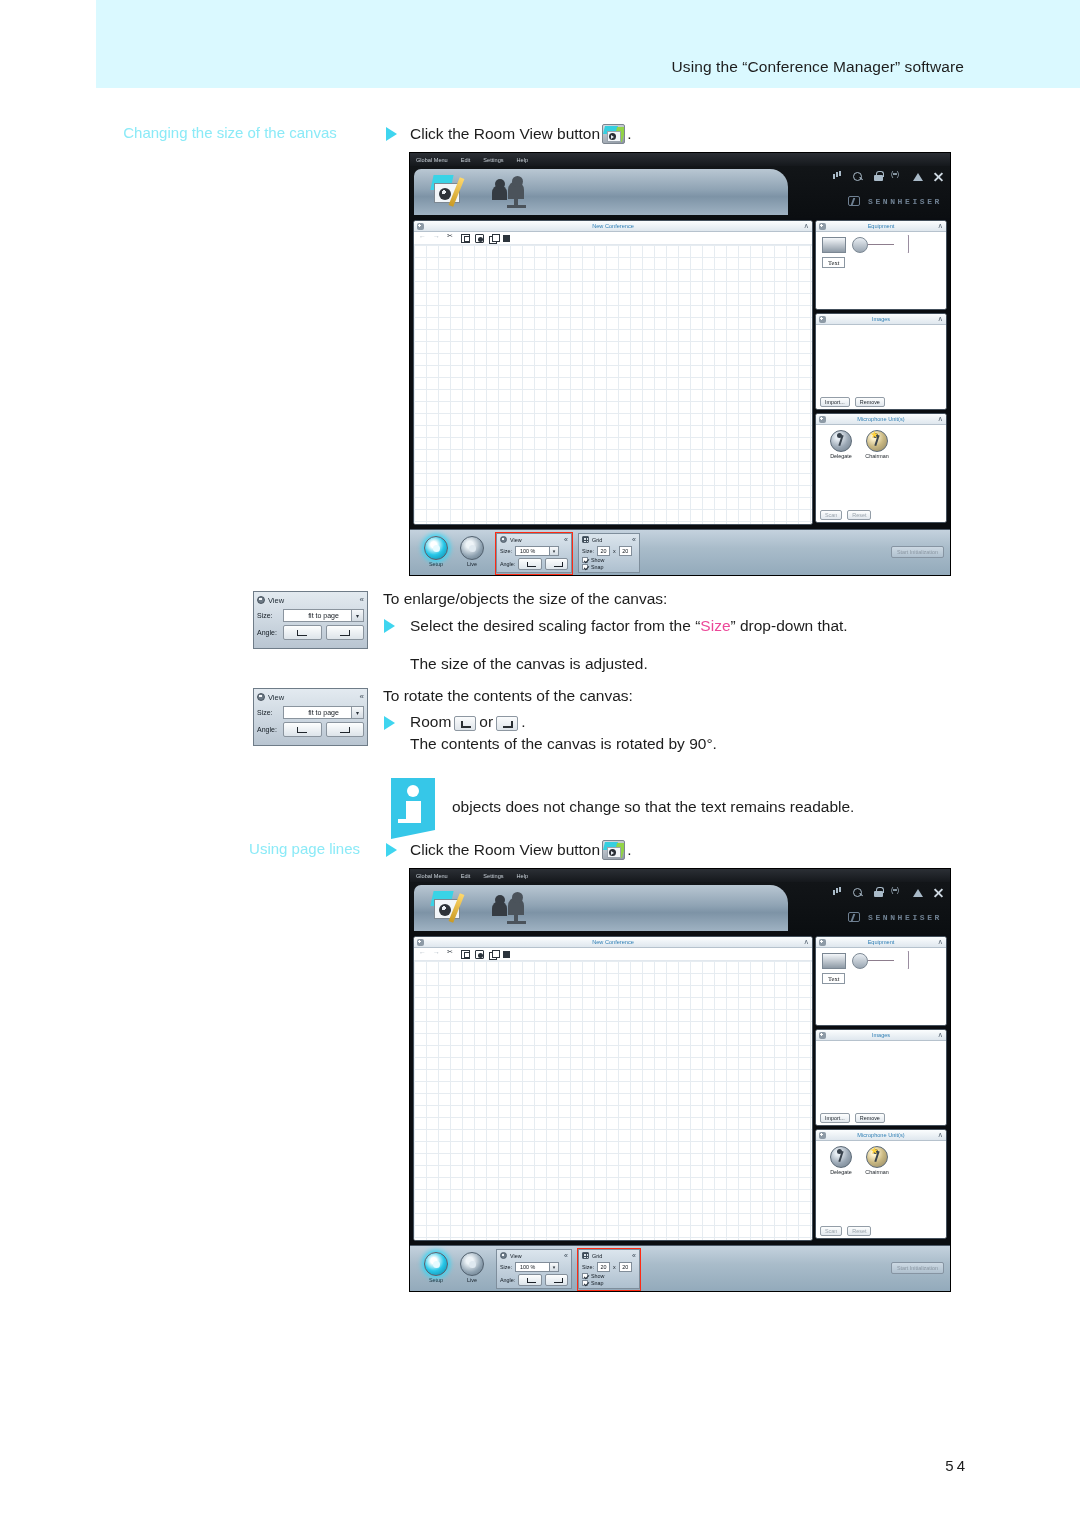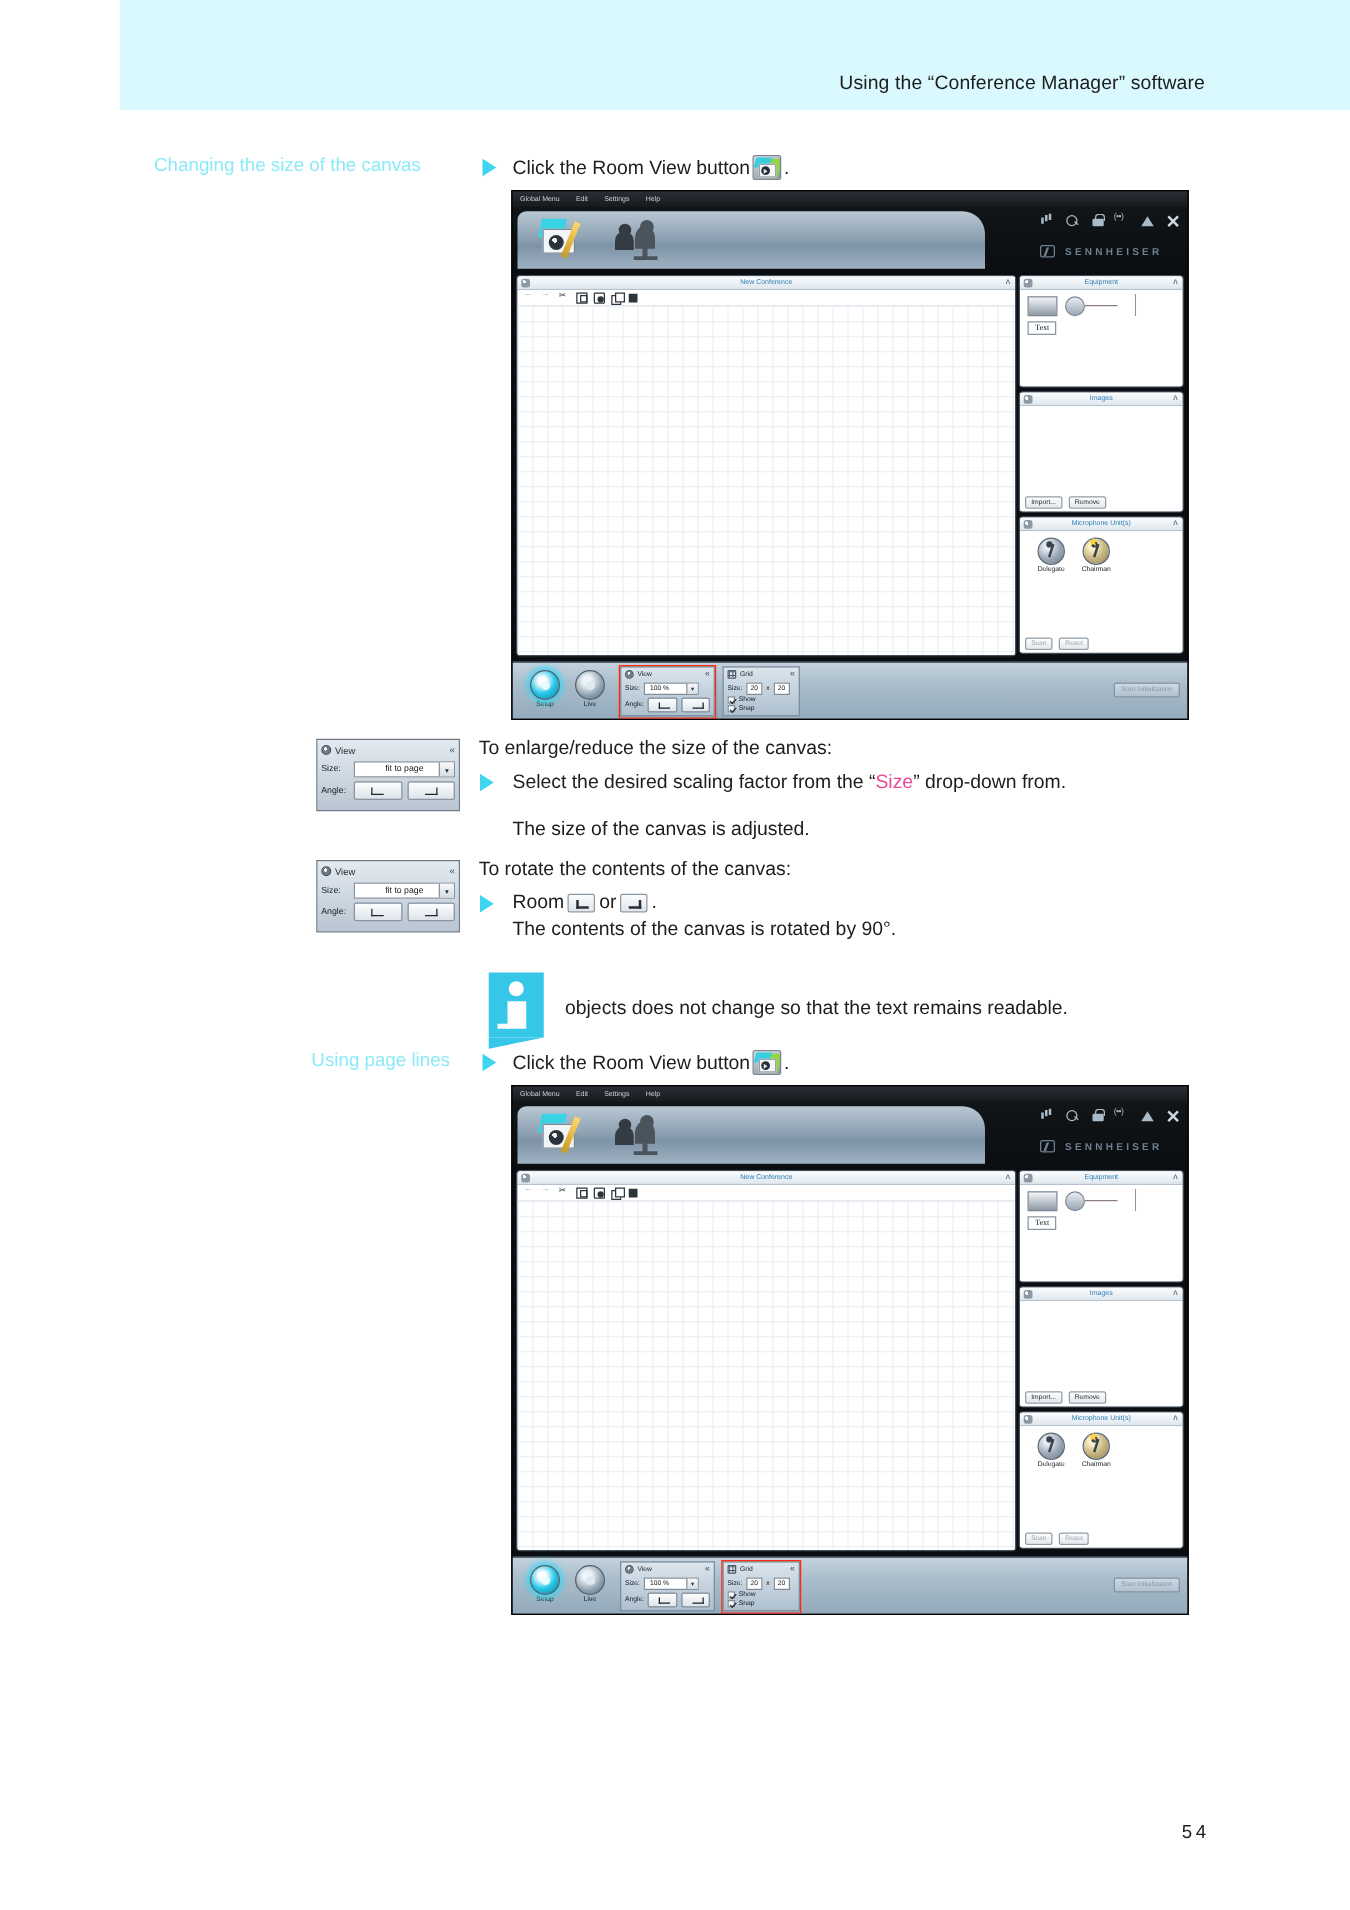--- a/index.html
+++ b/index.html
@@ -202,23 +202,23 @@
   .wi-zoom::after { content:""; position:absolute; left:6px; top:7px; width:4px;height:1.3px;background:#a9bac8;transform:rotate(40deg); }
   .wi-lock::before { content:""; position:absolute; left:1px; top:4px; width:9px;height:6px;background:#a9bac8;border-radius:1px; }
   .wi-lock::after { content:""; position:absolute; left:3px; top:0px; width:6px;height:5px;border:1.3px solid #a9bac8;border-bottom:none;border-radius:3px 3px 0 0; }
   .wi-net::before { content:"(••)"; position:absolute; left:-2px; top:-1px; font-size:7px; color:#a9bac8; letter-spacing:-.5px;}
   .wi-tri::before { content:""; position:absolute; left:0; top:2px; width:0;height:0;border-left:5px solid transparent;border-right:5px solid transparent;border-bottom:8px solid #a9bac8; }
   .wi-x::before, .wi-x::after { content:""; position:absolute; left:0; top:5px; width:11px;height:2px;background:#cfd9e2; }
   .wi-x::before { transform: rotate(45deg); }
   .wi-x::after { transform: rotate(-45deg); }
 
   .app .brand {
-    position: absolute; right: 20px; top: 30px;
+    position: absolute; right: 8px; top: 30px;
     display: flex; align-items: center; gap: 8px;
-    color: #6f8092; font-size: 8px; letter-spacing: 2.6px; font-weight: bold;
+    color: #6f8092; font-size: 8px; letter-spacing: 2.6px; font-weight: bold; font-family: Liberation Mono, monospace;
   }
   .app .brand .bmark {
     width: 12px; height: 10px; border: 1px solid #6f8092; border-radius: 2px;
     position: relative;
   }
   .app .brand .bmark::before {
     content:""; position:absolute; left:3px; top:1px; width:2px;height:7px;background:#6f8092;transform:skewX(-20deg);
   }
 
   
@@ -604,23 +604,23 @@
           <span class="arr">▾</span>
         </span>
     </div>
     <div class="row">
       <span class="lbl">Angle:</span>
       <span class="rbtn"></span>
       <span class="rbtn cw"></span>
     </div>
   </div>
 
-  <div class="btext" style="left:383px; top:590px;">To enlarge/reduce the size of the canvas:</div>
+  <div class="btext" style="left:383px; top:590px;">To enlarge/objects the size of the canvas:</div>
   <div class="bullet" style="left:384px; top:619px;"></div>
-  <div class="btext" style="left:410px; top:617px;"><span>Select the desired scaling factor from the “</span><span class="accent">Size</span><span>” drop-down from.</span></div>
+  <div class="btext" style="left:410px; top:617px;"><span>Select the desired scaling factor from the “</span><span class="accent">Size</span><span>” drop-down that.</span></div>
   <div class="btext" style="left:410px; top:639px;margin-top:16px;">The size of the canvas is adjusted.</div>
 
   <div class="inset" style="left:253px; top:688px;">
     <div class="ttl">
       <span class="eye"></span>
       <span>View</span>
       <span class="chev">«</span>
     </div>
     <div class="row">
       <span class="lbl">Size:</span>

